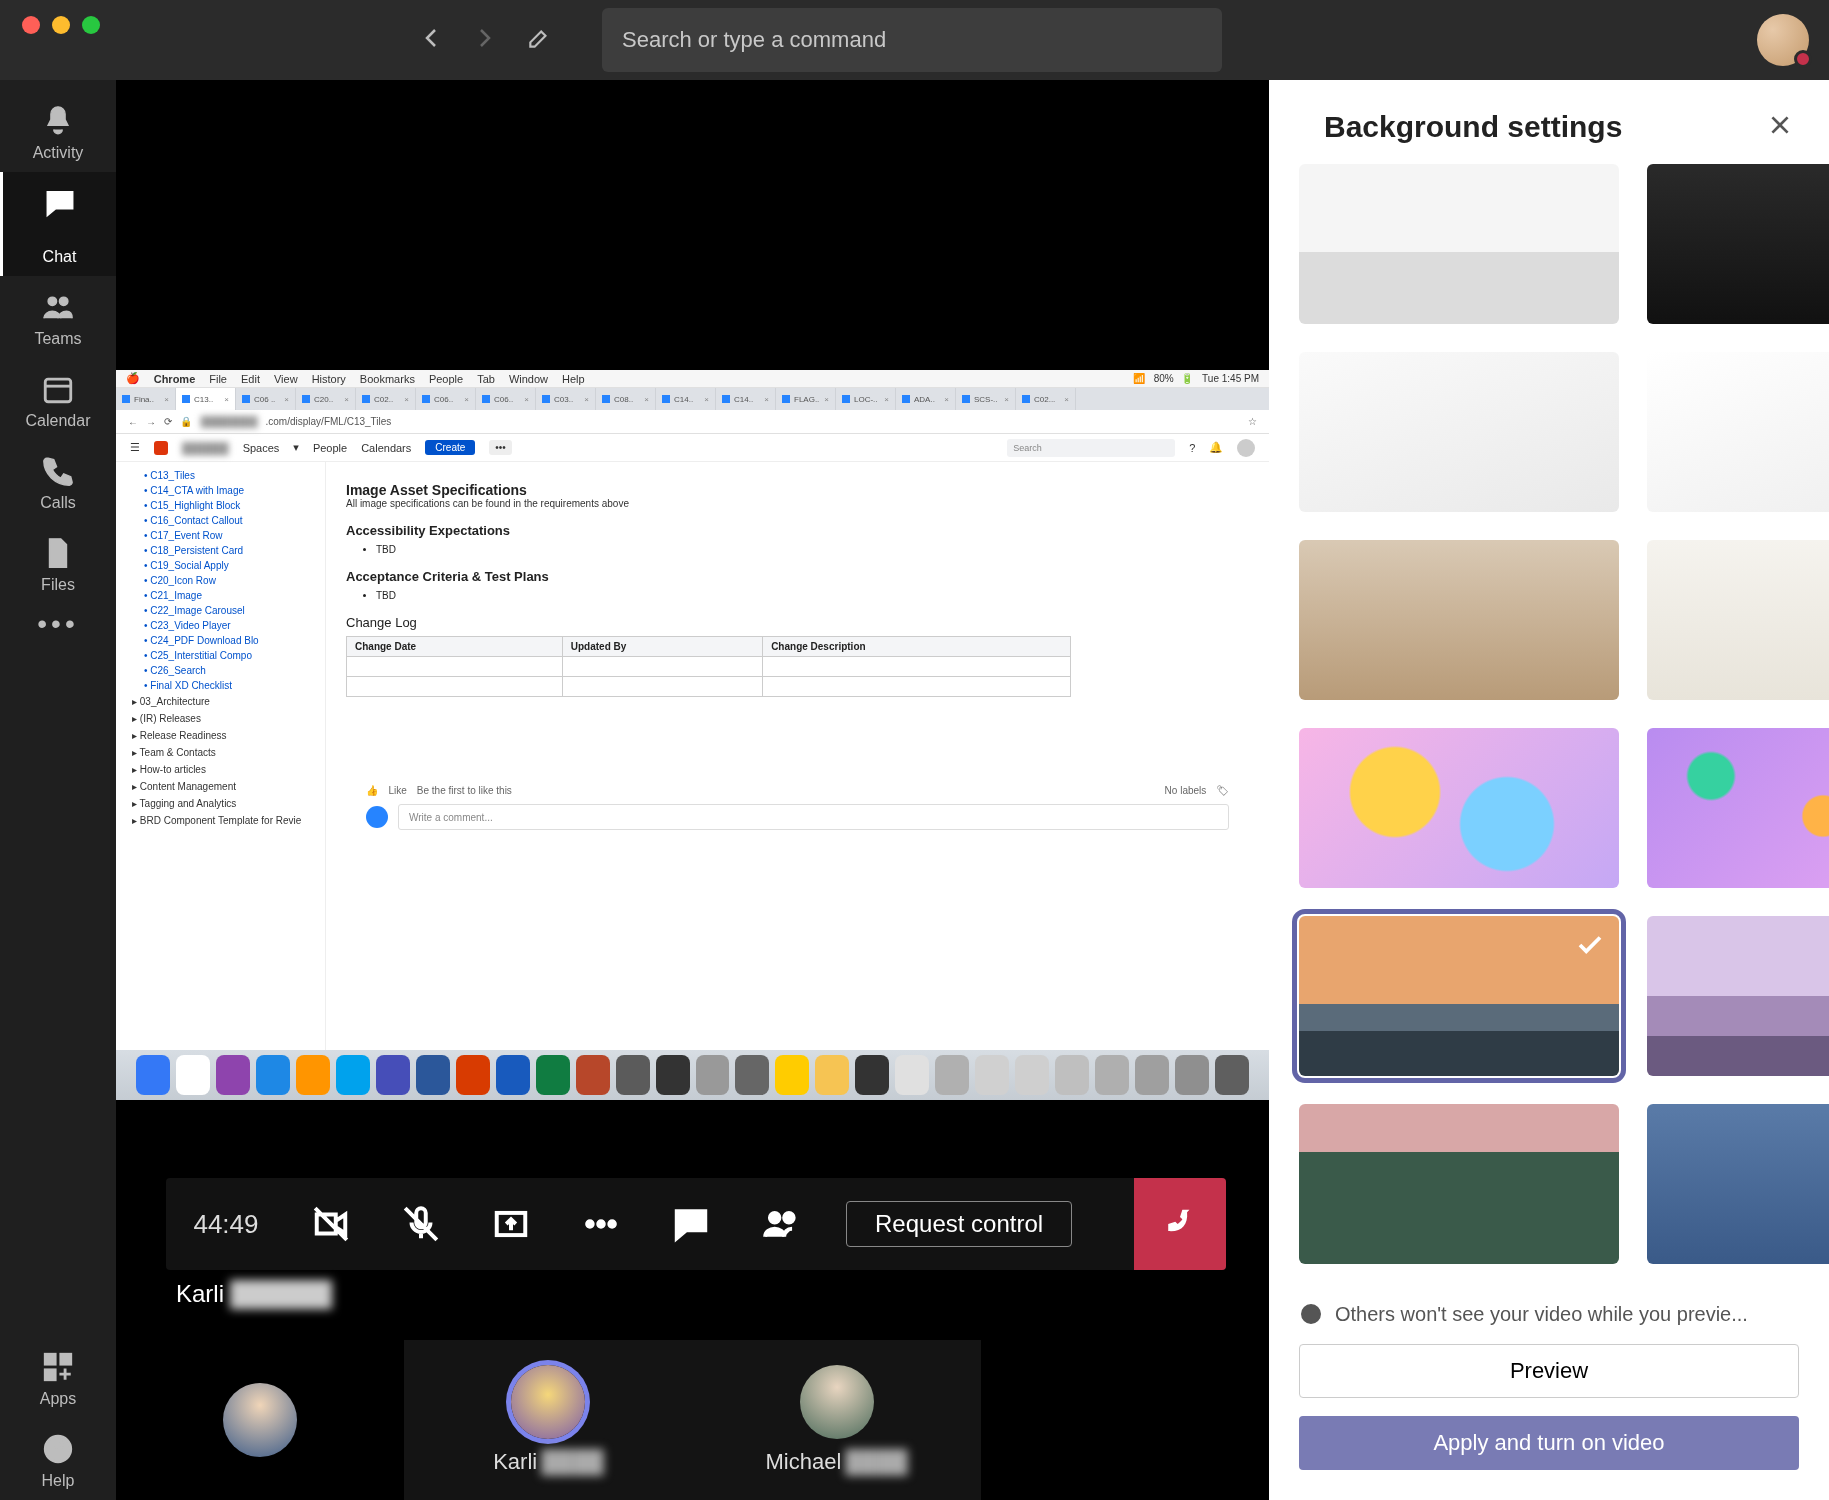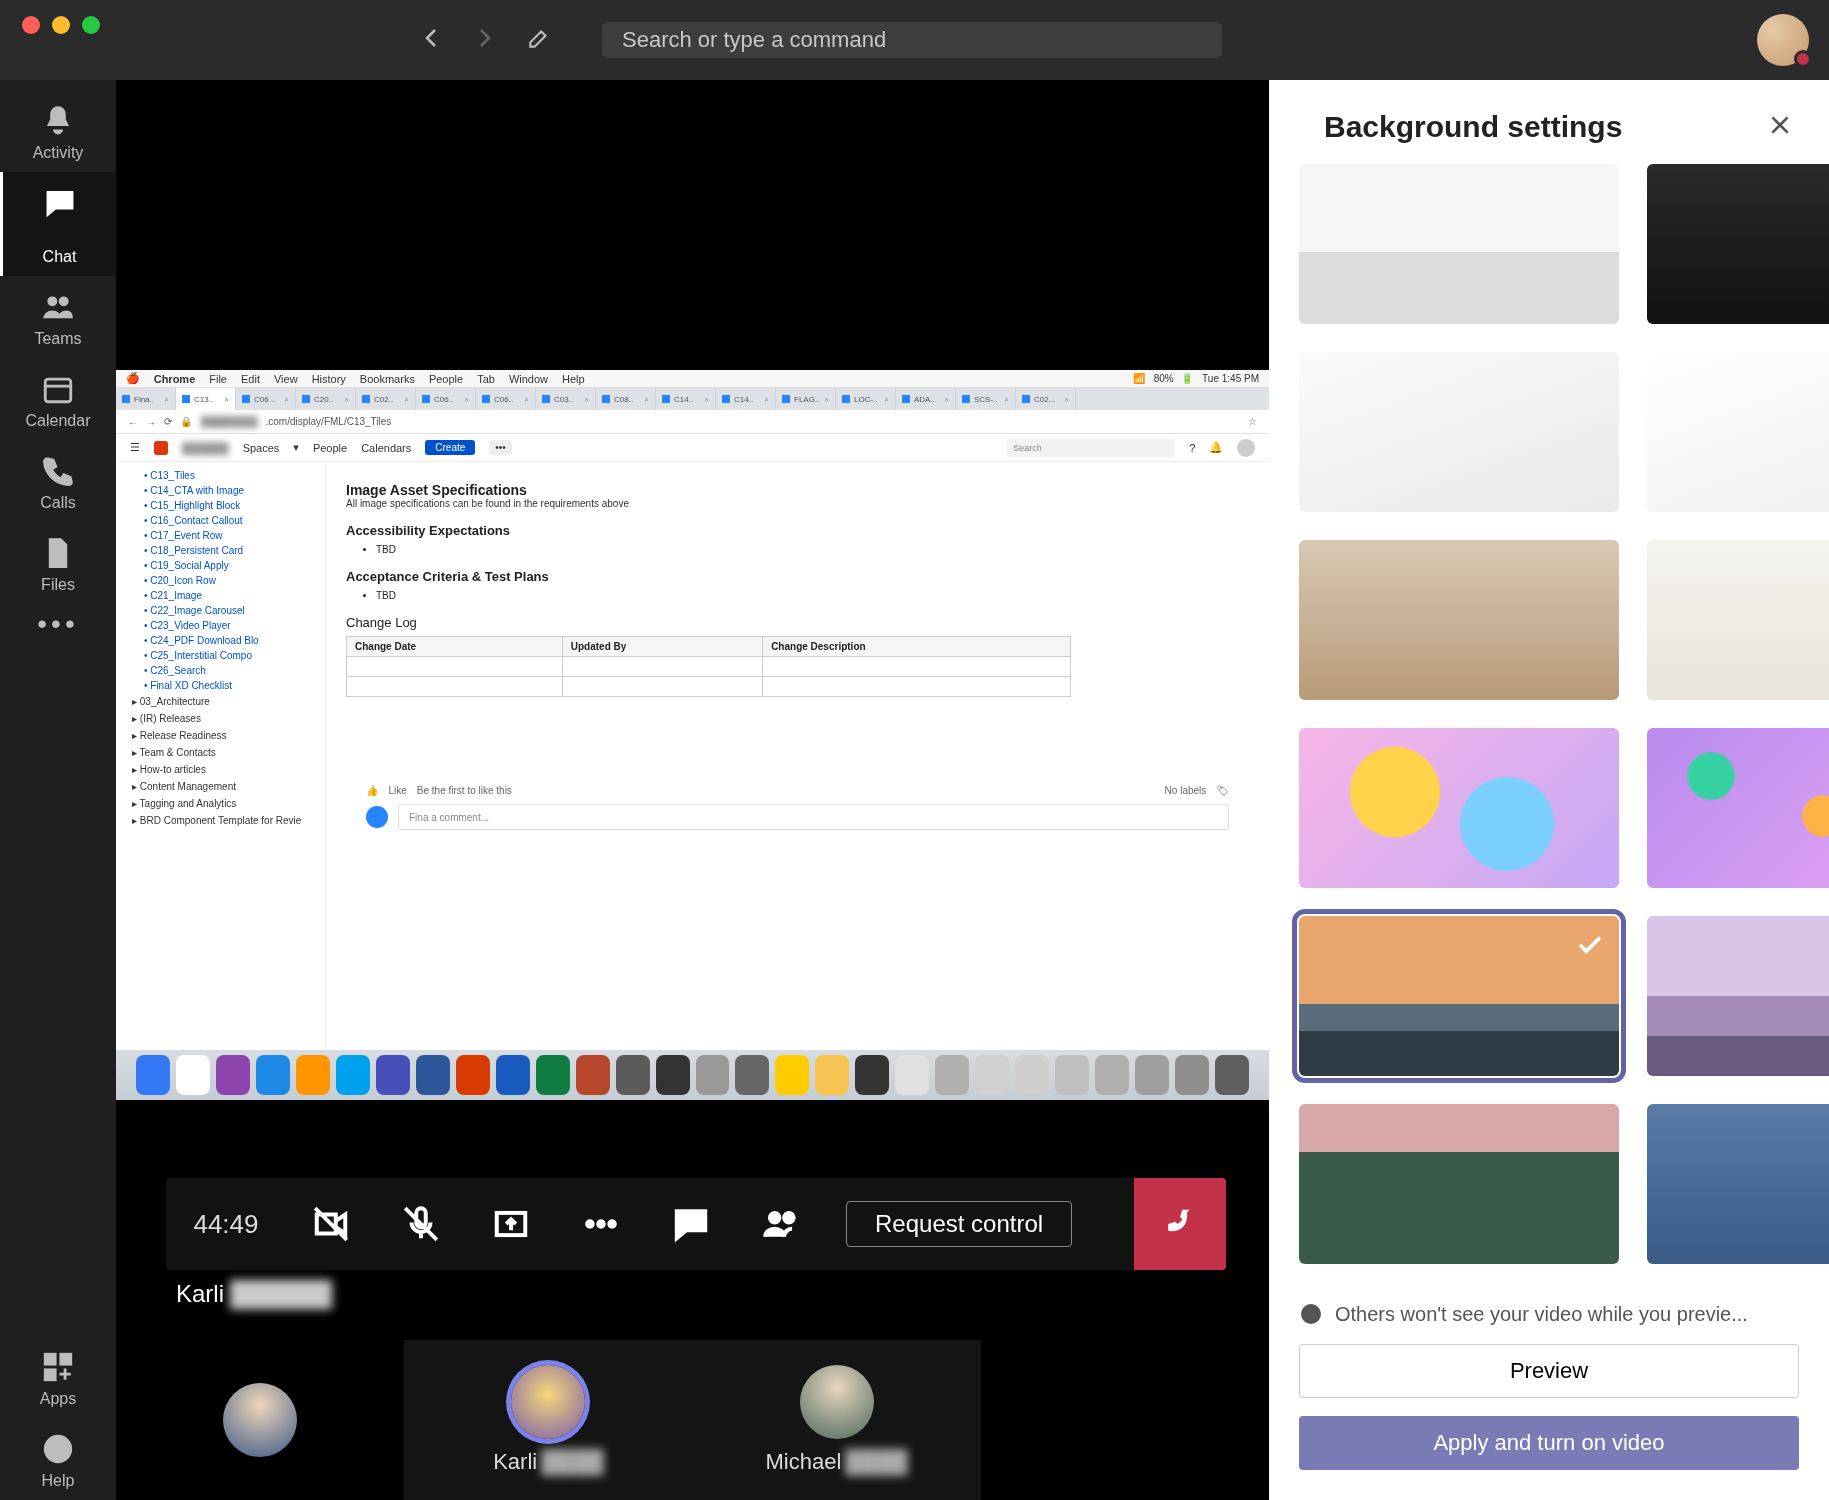--- a/index.html
+++ b/index.html
@@ -9,21 +9,21 @@
 .mac-dots { position: absolute; top: 16px; left: 22px; display: flex; gap: 12px; }
 .mac-dots span { width: 18px; height: 18px; border-radius: 50%; display: block; }
 .mac-dots .r { background: #ff5f57; }
 .mac-dots .y { background: #febc2e; }
 .mac-dots .g { background: #28c840; }
 
 .topbar { position: absolute; top: 0; left: 0; right: 0; height: 80px; background: #2b2b2b; display: flex; align-items: center; }
 .nav-arrows { margin-left: 420px; display: flex; gap: 28px; color: #bdbdbd; }
 .nav-arrows svg { width: 24px; height: 24px; }
 .compose { margin-left: 30px; color: #bdbdbd; }
-.searchbox { margin-left: 50px; width: 620px; height: 36px; background: #3d3d3d; border-radius: 6px; display: flex; align-items: center; padding: 0 20px; color: #c8c8c8; font-size: 22px; }
+.searchbox { margin-left: 50px; width: 620px; height: 64px; background: #3d3d3d; border-radius: 6px; display: flex; align-items: center; padding: 0 20px; color: #c8c8c8; font-size: 22px; }
 .avatar-top { position: absolute; right: 20px; top: 14px; width: 52px; height: 52px; border-radius: 50%; background: radial-gradient(circle at 30% 30%, #e7c9a9, #c49a6c); }
 .presence { position: absolute; right: 17px; top: 50px; width: 18px; height: 18px; border-radius: 50%; background: #c4314b; border: 3px solid #2b2b2b; }
 
 .leftrail { position: absolute; top: 80px; left: 0; bottom: 0; width: 116px; background: #1f1f1f; display: flex; flex-direction: column; align-items: center; padding-top: 10px; }
 .rail-item { width: 116px; padding: 14px 0 10px; display: flex; flex-direction: column; align-items: center; gap: 6px; color: #bdbdbd; cursor: pointer; }
 .rail-item.active { background: #141414; color: #fff; border-left: 3px solid #fff; gap: 28px; }
 .rail-item svg { width: 34px; height: 34px; }
 .rail-item .label { font-size: 16px; }
 .rail-more { margin-top: 4px; color: #bdbdbd; font-size: 28px; letter-spacing: 4px; }
 .rail-spacer { flex: 1; }
@@ -307,21 +307,21 @@
         <div class="conf-foot" style="margin-top:80px;border:none">
           <span>👍</span>
             <span>Like</span>
           <span>Be the first to like this</span>
           <span style="margin-left:auto">No labels</span>
             <span>🏷</span>
         </div>
         <div class="conf-comment">
           <div class="av"></div>
           <div class="inp">
-              <span>Fina a comment...</span>
+              <span>Write a comment...</span>
             </div>
         </div>
       </div>
     </div>
     <div class="conf-spacetools">⚙ <span>Space tools</span> <span style="float:right">«</span></div>
     <div class="mac-dock" id="mac-dock">
         <div class="app" style="background: rgb(52, 120, 246);"></div>
         <div class="app" style="background: rgb(255, 255, 255);"></div>
         <div class="app" style="background: rgb(142, 68, 173);"></div>
         <div class="app" style="background: rgb(30, 136, 229);"></div>

